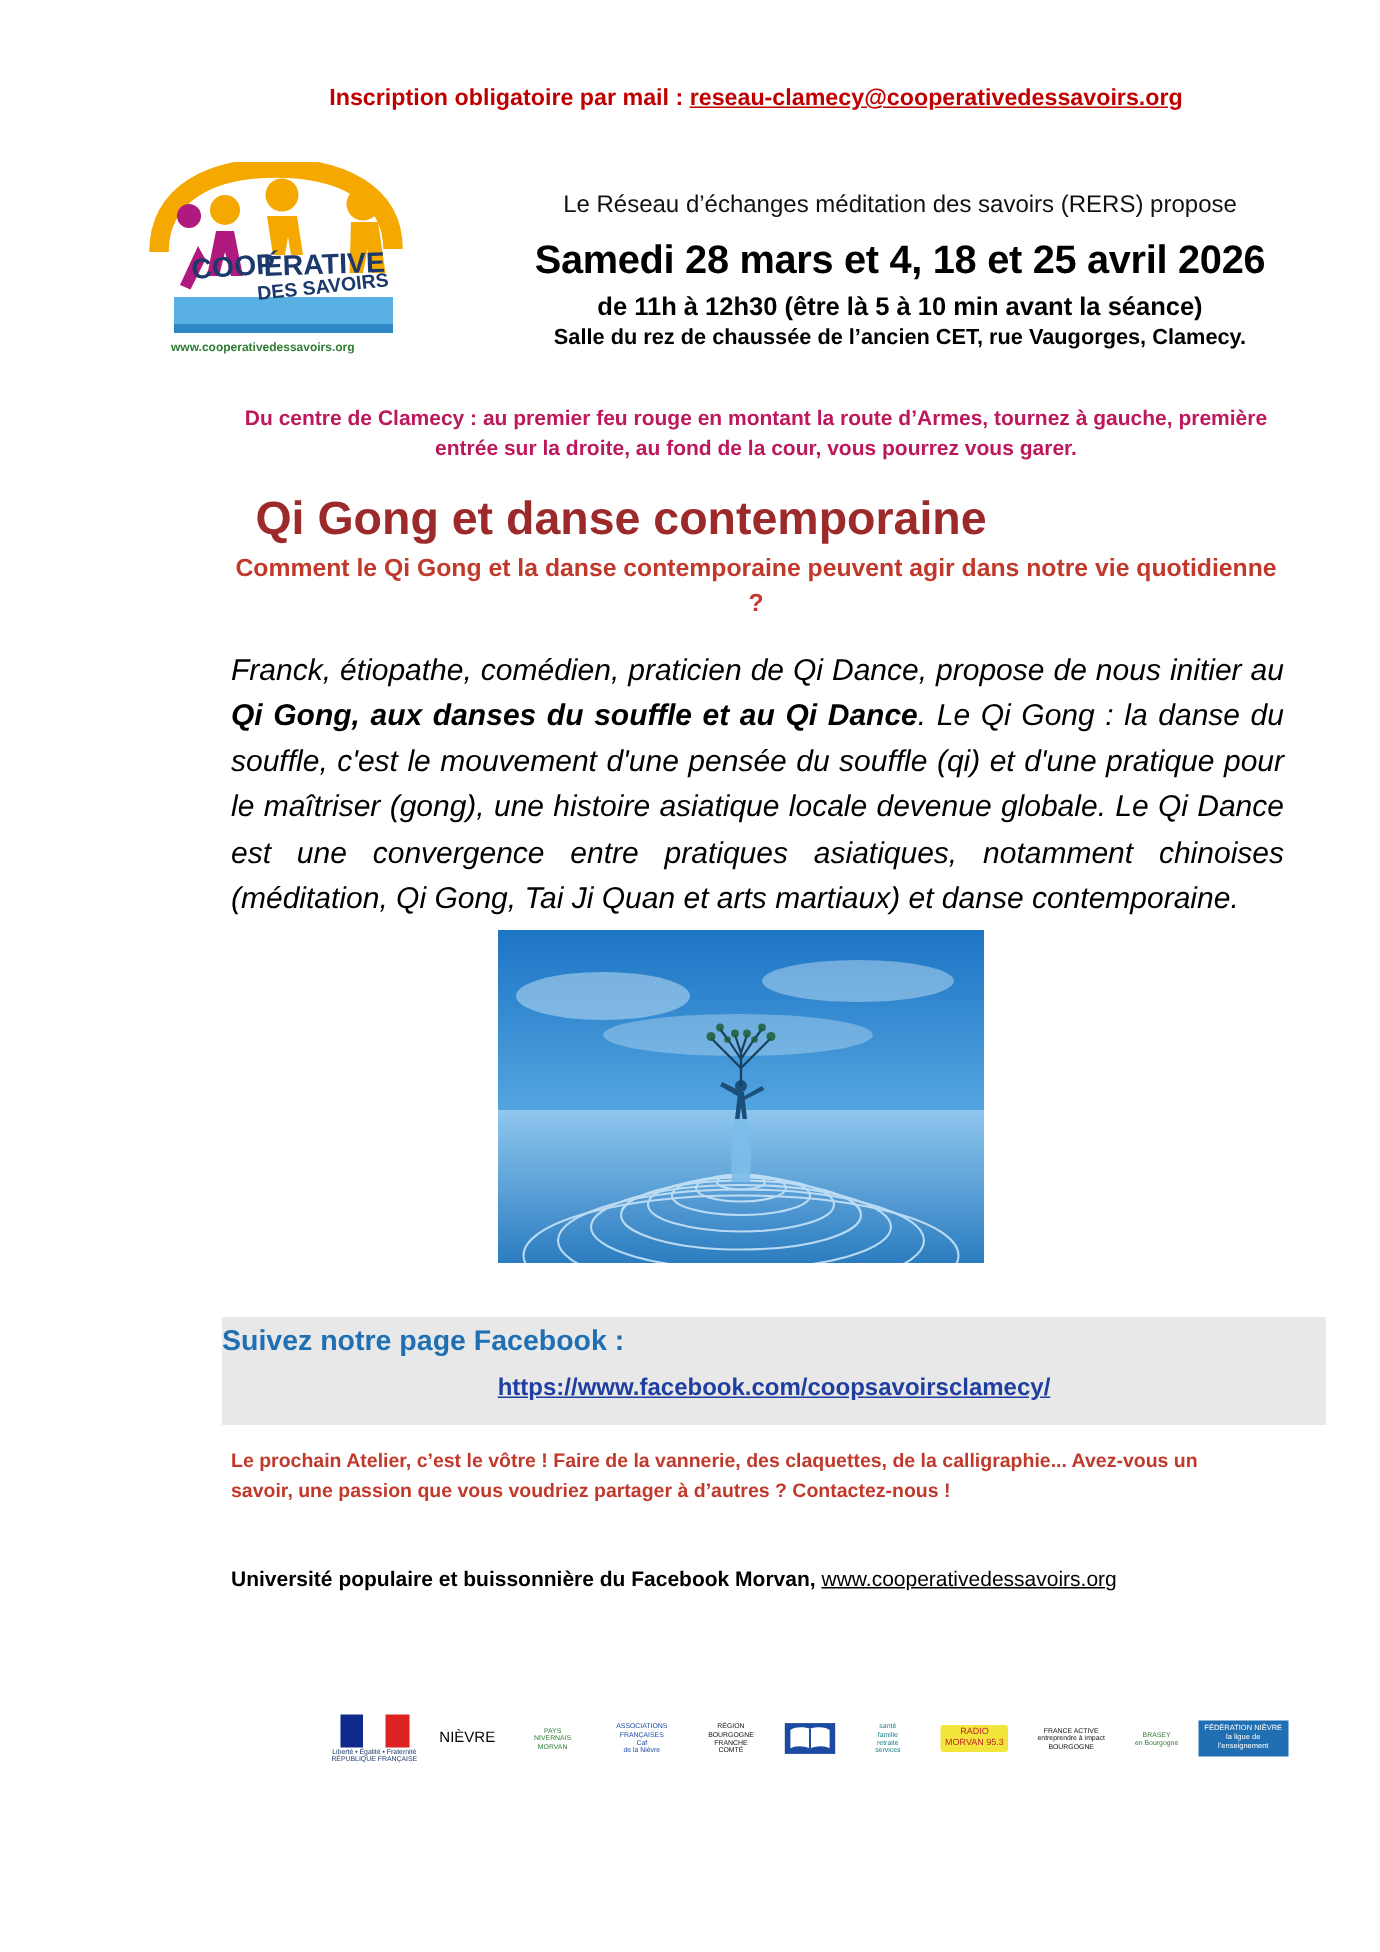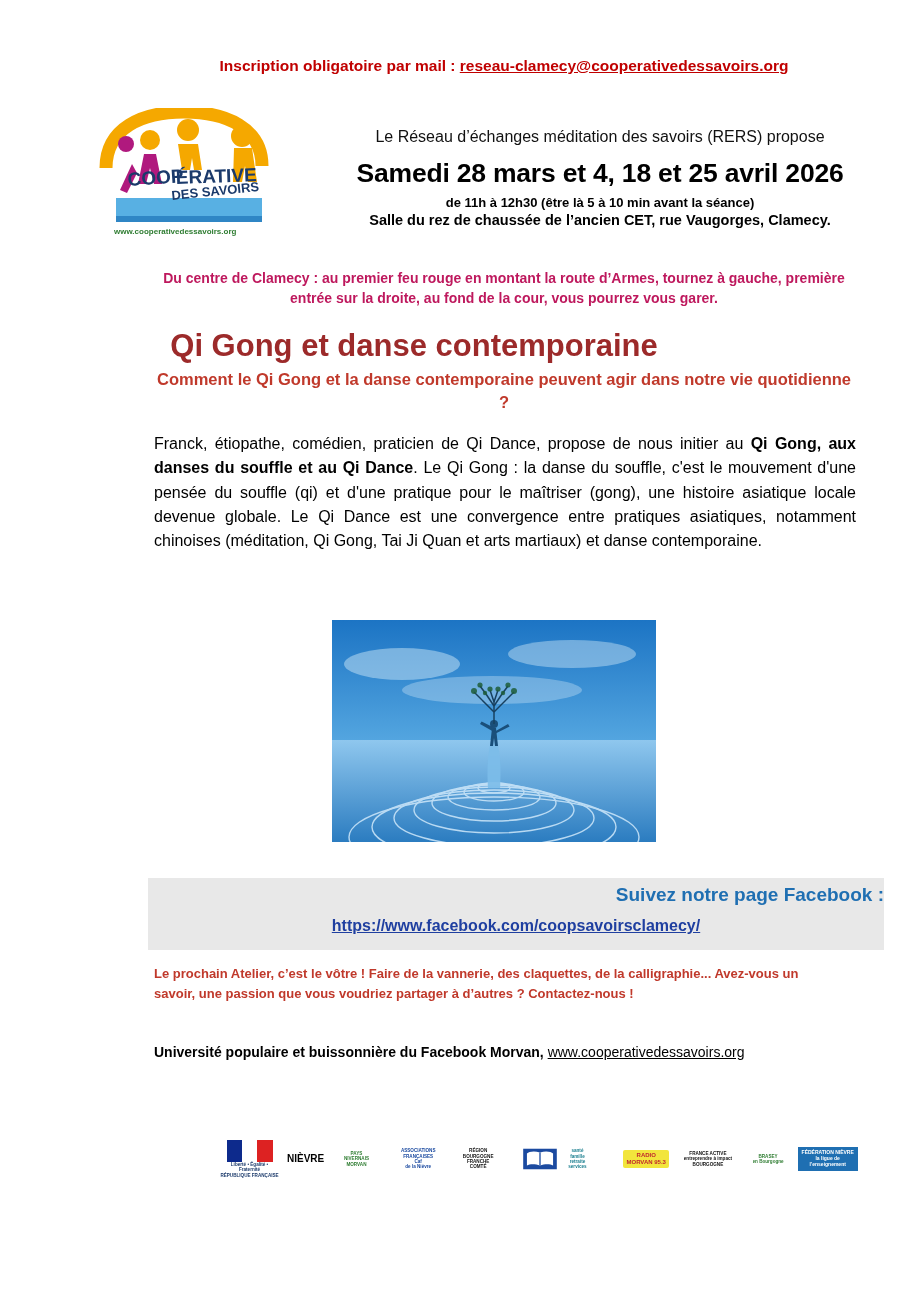--- a/index.html
+++ b/index.html
@@ -60,21 +60,21 @@
     color: #111;
     margin-bottom: 12px;
   }
   .dates-line {
     font-size: 26.5px;
     font-weight: bold;
     letter-spacing: -0.2px;
     margin-bottom: 6px;
   }
   .hours-line {
-    font-size: 13px;
+    font-size: 17px;
     font-weight: bold;
     margin-bottom: 2px;
   }
   .place-line {
     font-size: 14.5px;
     font-weight: bold;
   }
 
   
   .directions {
@@ -111,24 +111,25 @@
     color: #c0392b;
     line-height: 1.4;
   }
 
   
   .body-par {
     position: absolute;
     left: 110px;
     top: 432px;
     width: 702px;
-    font-size: 16px;
+    font-size: 20px;
     line-height: 1.52;
     text-align: justify;
     color: #000;
+    font-style: italic;
   }
   .body-par b { font-weight: bold; }
 
   
   .photo-wrap {
     position: absolute;
     left: 288px;
     top: 620px;
     width: 324px;
     height: 222px;
@@ -144,21 +145,21 @@
     top: 878px;
     width: 736px;
     height: 72px;
     background: #e8e8e8;
   }
   .fb-title {
     position: absolute;
     left: 104px;
     top: 884px;
     width: 736px;
-    text-align: right;
+    text-align: left;
     font-size: 19px;
     font-weight: bold;
     color: #1f6fb2;
   }
   .fb-link {
     position: absolute;
     left: 104px;
     top: 917px;
     width: 736px;
     text-align: center;
@@ -207,24 +208,25 @@
     width: 640px;
     height: 46px;
     display: flex;
     align-items: center;
     gap: 8px;
   }
   .sp {
     height: 40px;
     display: flex;
     align-items: center;
+    justify-content: center;
     font-size: 4.6px;
     line-height: 1.15;
     text-align: center;
-    font-weight: bold;
+    font-weight: normal;
     color: #1b3a6b;
     overflow: hidden;
   }
   .sp-fr { width: 70px; }
   .sp-fr .flag {
     width: 46px; height: 22px;
     display: flex;
   }
   .sp-fr .flag i { flex: 1; display: block; }
   .sp-fr .b { background: #0d2a8c; }

